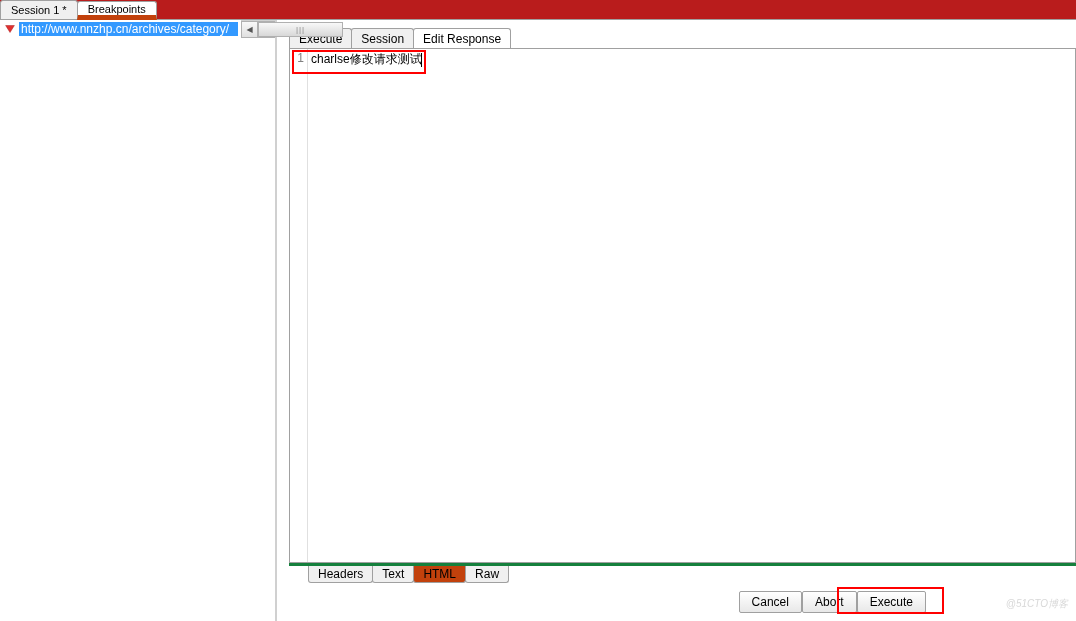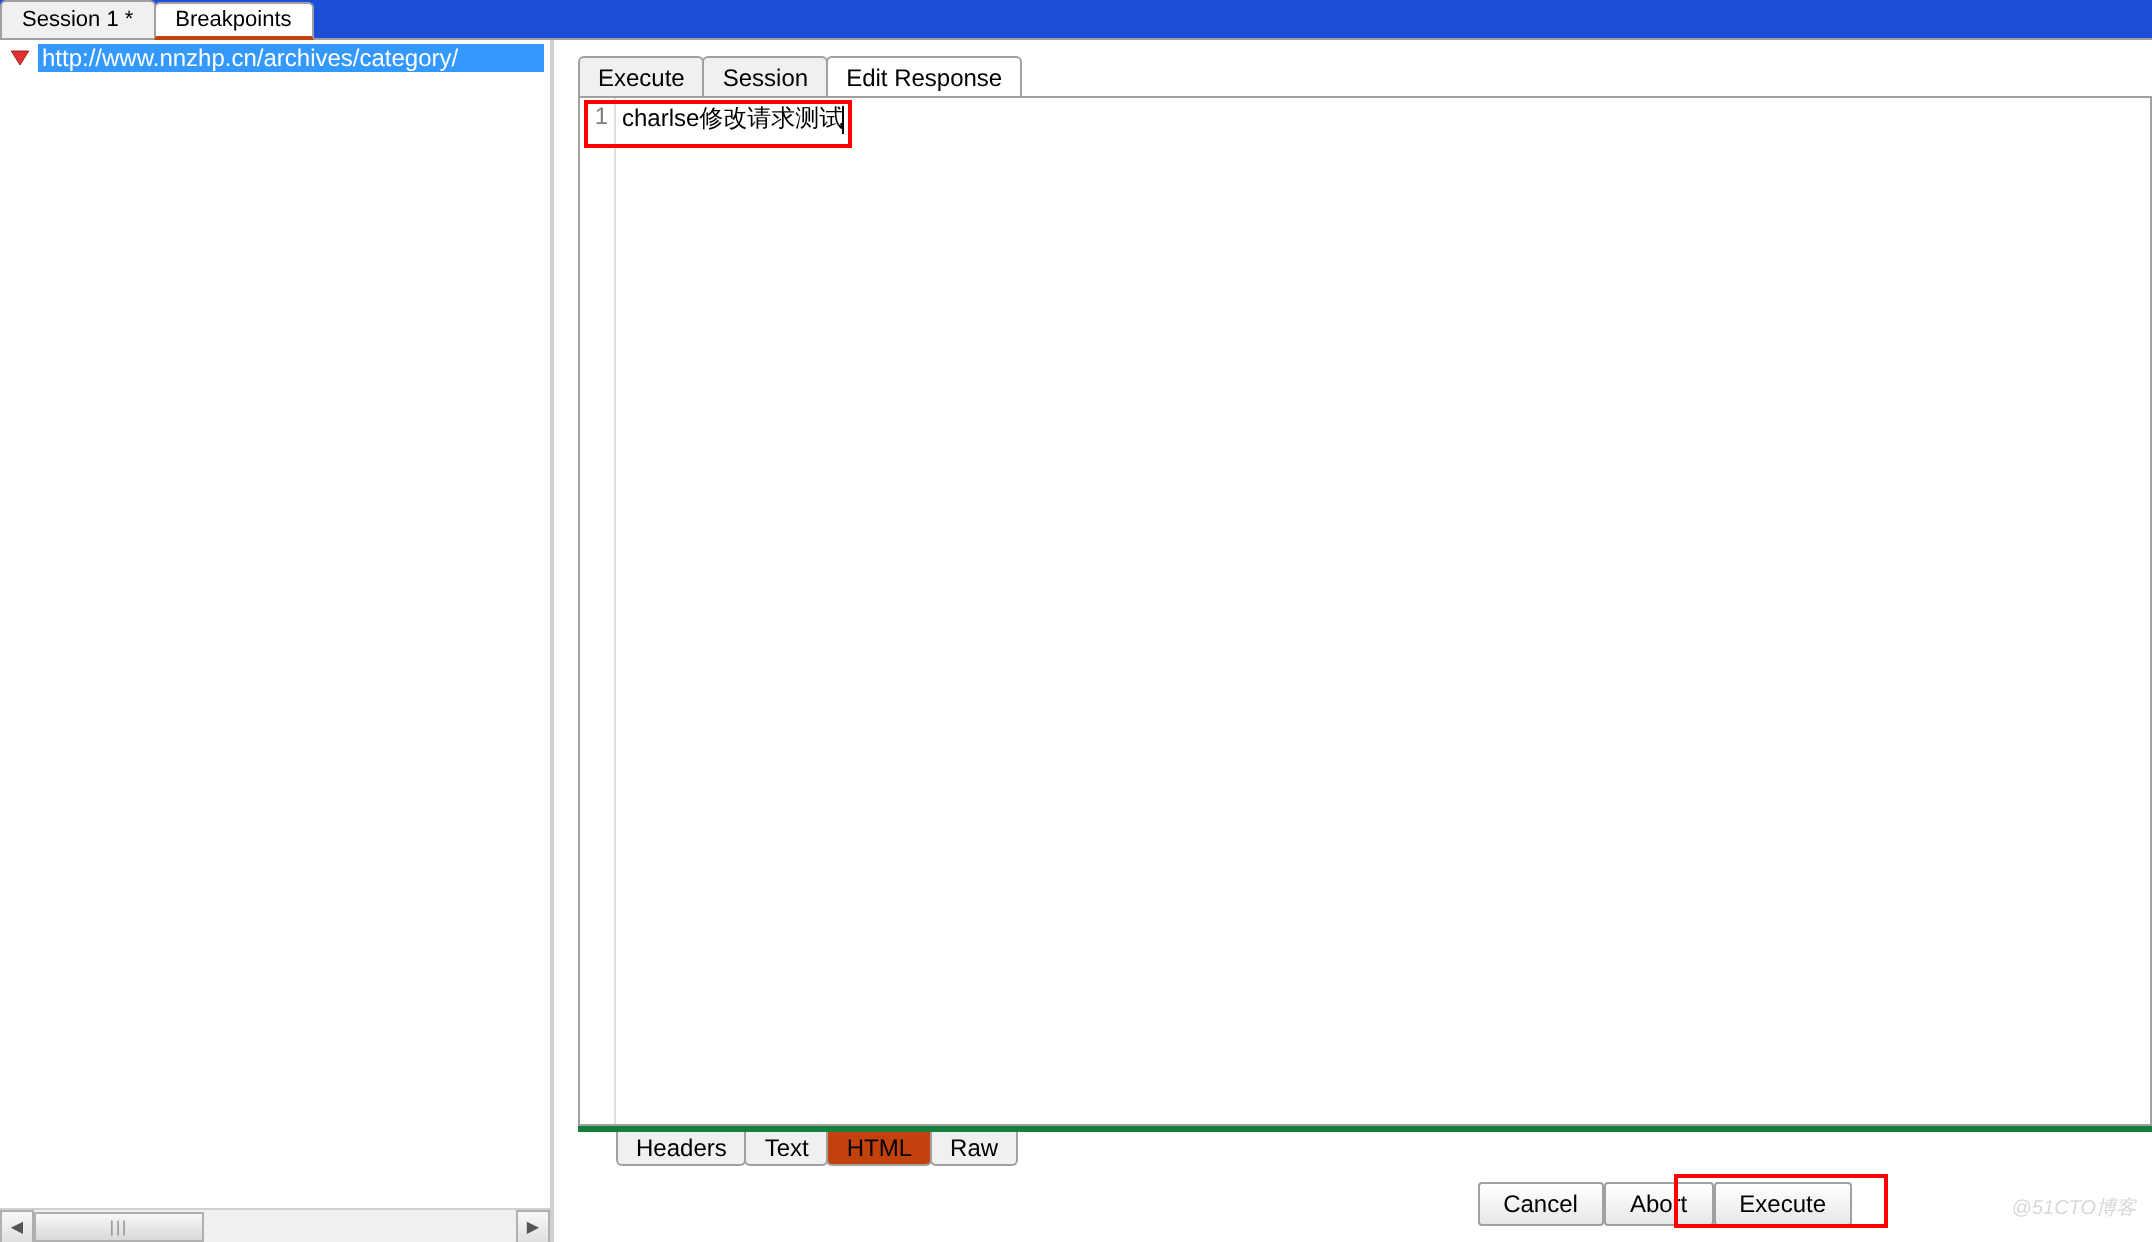--- a/index.html
+++ b/index.html
@@ -18,51 +18,51 @@
     }
     .container {
       display: flex;
       flex-direction: column;
       height: 100%;
     }
     .top-tabs {
       display: flex;
       height: 20px;
       border-bottom: 1px solid #a0a0a0;
-      background: #1d4ed8;
+      background: #b91c1c;
     }
     .top-tab {
       padding: 2px 10px;
       border: 1px solid #a0a0a0;
       border-bottom: none;
       background: #f0f0f0;
       margin-right: -1px;
       font-size: 11px;
       display: flex;
       align-items: center;
       cursor: pointer;
       border-top-left-radius: 3px;
       border-top-right-radius: 3px;
     }
     .top-tab.active {
       background: #ffffff;
       position: relative;
       bottom: -1px;
-      border-bottom: 2px solid #c2410c;
+      border-bottom: 5px solid #c2410c;
     }
     .main-area {
       display: flex;
       flex: 1;
       min-height: 0;
     }
     .left-panel {
       width: 277px;
       border-right: 2px solid #d0d0d0;
       display: flex;
-      flex-direction: column;
+      flex-direction: row;
       background: #ffffff;
     }
     .url-list {
       flex: 1;
       overflow: hidden;
       padding-top: 1px;
     }
     .url-item {
       display: flex;
       align-items: center;

